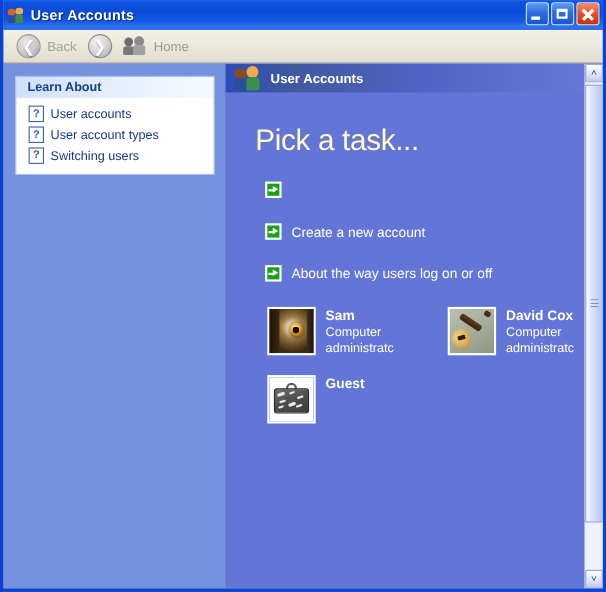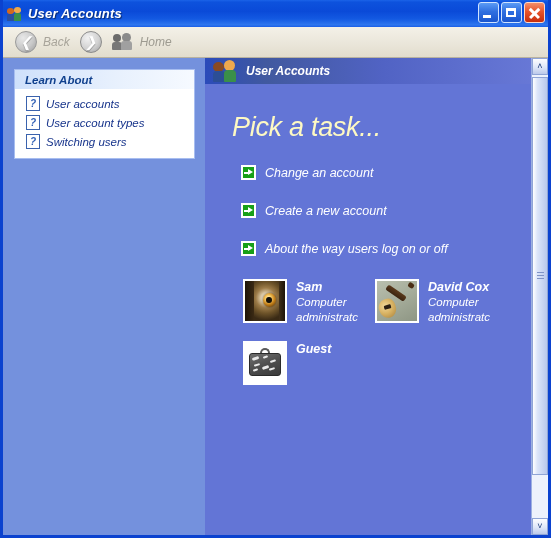--- a/index.html
+++ b/index.html
@@ -18,21 +18,20 @@
   .window {
     position: absolute;
     left: 0; top: 0;
     width: 551px;
     height: 538px;
     box-sizing: border-box;
     border: 3px solid #0b42cf;
     border-top: none;
     background: #6375d6;
     overflow: hidden;
-    font-style: italic;
   }
 
   
   .titlebar {
     position: relative;
     height: 27px;
     background: linear-gradient(180deg,
        #1b63e8 0%, #0d52dd 8%, #0a4ad8 42%,
        #1359e2 70%, #2f77ef 92%, #1a5ee6 100%);
     display: flex;
@@ -336,21 +335,21 @@
     margin-left: 11px;
   }
   .account-row {
     display: flex;
     margin-bottom: 16px;
   }
   .account {
     display: flex;
     align-items: flex-start;
     cursor: pointer;
-    width: 132px;
+    width: 164px;
     flex: 0 0 auto;
   }
   .acct-pic {
     width: 44px; height: 44px;
     flex: 0 0 auto;
     box-sizing: border-box;
     border: 2px solid #ffffff;
     margin-right: 9px;
     overflow: hidden;
     position: relative;
@@ -623,21 +622,20 @@
       </div>
 
       <div class="content">
 
         <h1 class="pick-task">Pick a task...</h1>
 
         <div class="task-list">
 
           <div class="task-row">
             <span class="task-arrow"></span>
-            <span class="task-label">Change an account</span>
           </div>
 
           <div class="task-row">
             <span class="task-arrow"></span>
             <span class="task-label">Create a new account</span>
           </div>
 
           <div class="task-row">
             <span class="task-arrow"></span>
             <span class="task-label">About the way users log on or off</span>

